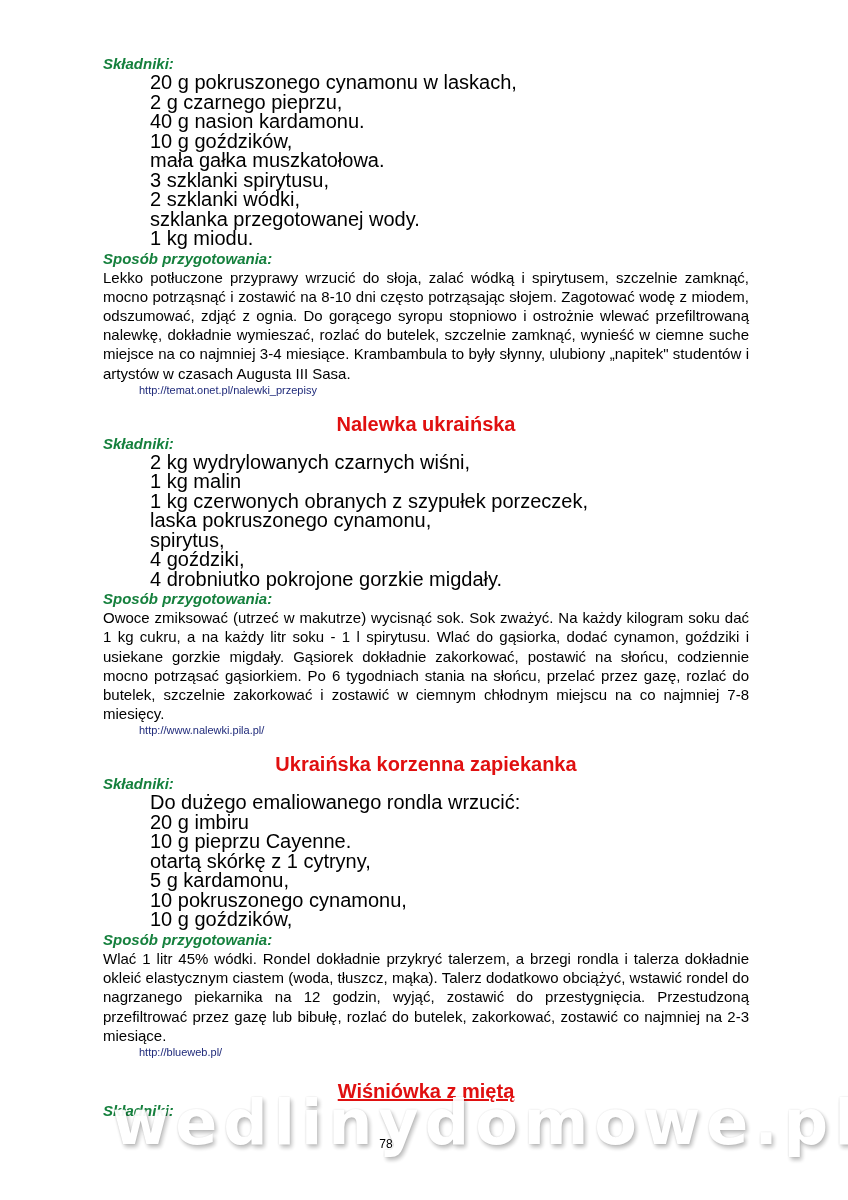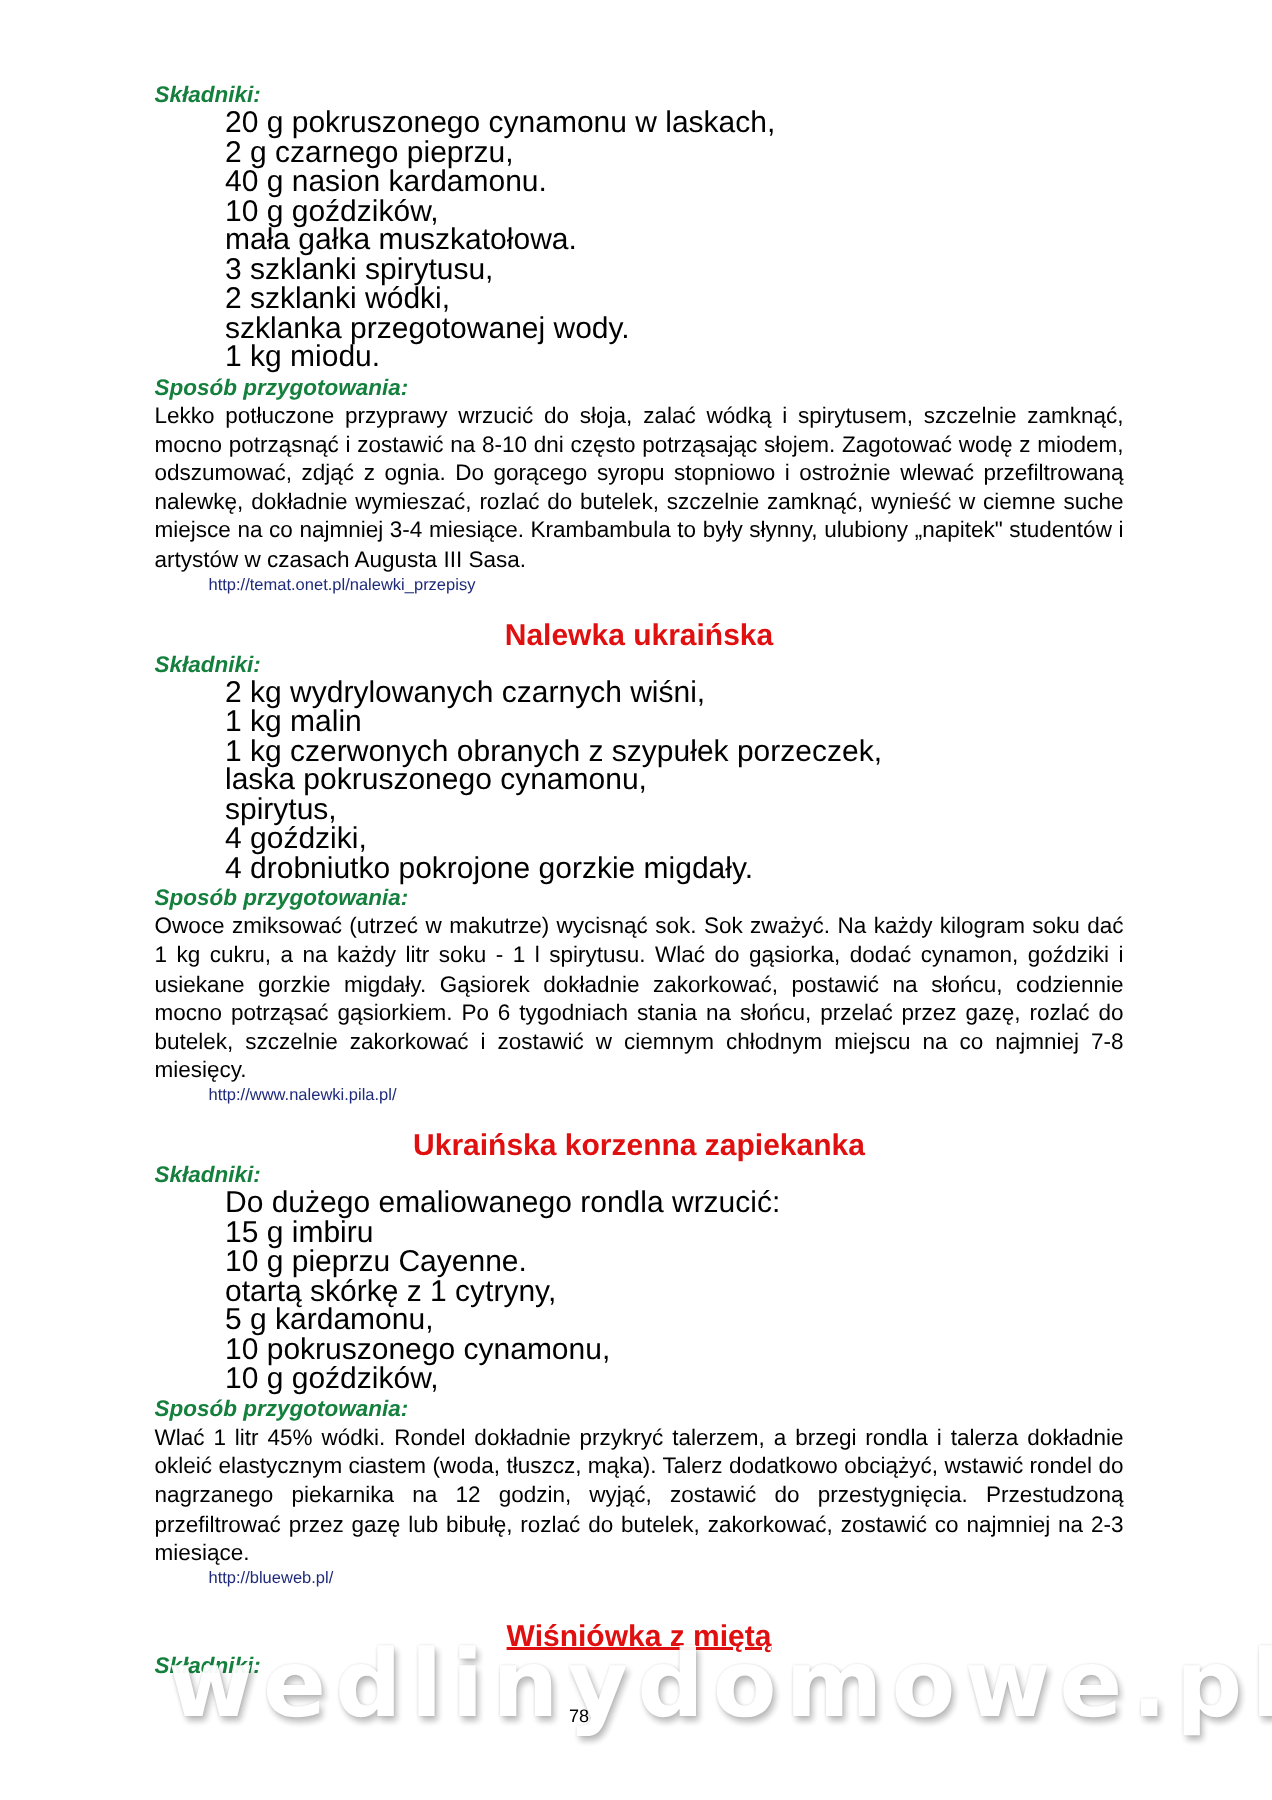--- a/index.html
+++ b/index.html
@@ -80,21 +80,21 @@
     <a class="src">http://www.nalewki.pila.pl/</a>
   </section>
 
   <div class="gap1"></div>
 
   <section>
     <div class="title">Ukraińska korzenna zapiekanka</div>
     <div class="label">Składniki:</div>
     <ul class="ing">
       <li>Do dużego emaliowanego rondla wrzucić:</li>
-      <li>15 g imbiru</li>
+      <li>20 g imbiru</li>
       <li>10 g pieprzu Cayenne.</li>
       <li>otartą skórkę z 1 cytryny,</li>
       <li>5 g kardamonu,</li>
       <li>10 pokruszonego cynamonu,</li>
       <li>10 g goździków,</li>
     </ul>
     <div class="label">Sposób przygotowania:</div>
     <p class="para">Wlać 1 litr 45% wódki. Rondel dokładnie przykryć talerzem, a brzegi rondla i talerza dokładnie okleić elastycznym ciastem (woda, tłuszcz, mąka). Talerz dodatkowo obciążyć, wstawić rondel do nagrzanego piekarnika na 12 godzin, wyjąć, zostawić do przestygnięcia. Przestudzoną przefiltrować przez gazę lub bibułę, rozlać do butelek, zakorkować, zostawić co najmniej na 2-3 miesiące.</p>
     <a class="src">http://blueweb.pl/</a>
   </section>

